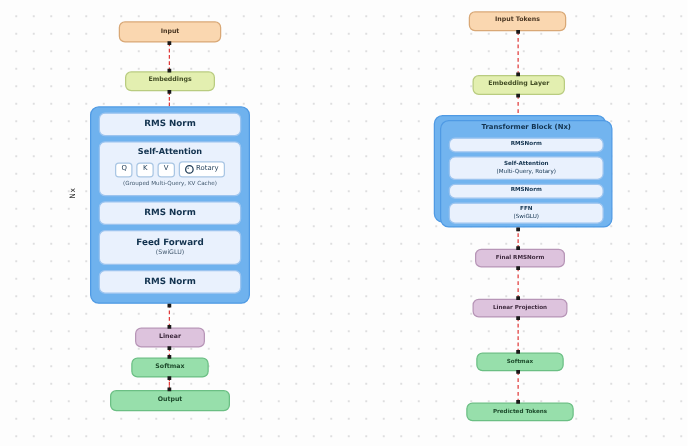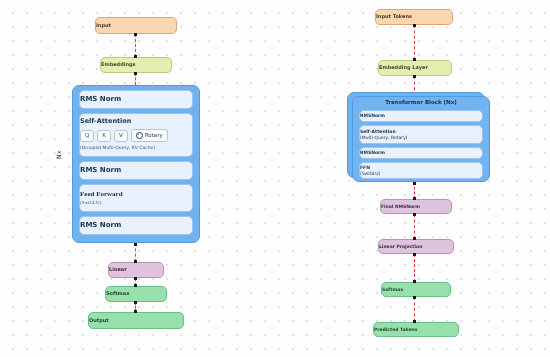--- a/index.html
+++ b/index.html
@@ -25,21 +25,21 @@
     background-position: 6px 6px;
   }
 
   
   .node {
     position: absolute;
     box-sizing: border-box;
     border-radius: 5px;
     display: flex;
     flex-direction: column;
-    align-items: flex-start;
+    align-items: center;
     justify-content: center;
     text-align: center;
     line-height: 1.15;
     z-index: 4;
   }
   .node .ttl { display: block; }
   .node .sub { display: block; }
 
   
   .peach  { background: #fad7b0; border: 1px solid #d9a876; }
@@ -58,21 +58,21 @@
     width: 128px; height: 158px;
     box-sizing: border-box;
     background: #6fb2ee;
     border: 1px solid #4f9ae4;
     border-radius: 7px;
     z-index: 3;
   }
   #l-rms1   { left: 79px;  top: 90px;  width: 114px; height: 19px; font-size: 7px; font-weight: bold; color: #13334f; }
   #l-attn   { left: 79px;  top: 113px; width: 114px; height: 44px; font-size: 6.5px; font-weight: bold; color: #13334f; padding-top: 4px; justify-content: flex-start; }
   #l-rms2   { left: 79px;  top: 161px; width: 114px; height: 19px; font-size: 7px; font-weight: bold; color: #13334f; }
-  #l-ffn    { left: 79px;  top: 184px; width: 114px; height: 28px; font-size: 7px; font-weight: bold; color: #13334f; font-family: Liberation Serif, serif; }
+  #l-ffn    { left: 79px;  top: 184px; width: 114px; height: 28px; font-size: 7px; font-weight: bold; color: #13334f; }
   #l-rms3   { left: 79px;  top: 216px; width: 114px; height: 19px; font-size: 7px; font-weight: bold; color: #13334f; }
 
   #l-ffn .sub { font-size: 5px; font-weight: normal; color: #41586e; margin-top: 2px; }
 
   .chip-row {
     display: flex;
     align-items: center;
     justify-content: center;
     gap: 3px;
     margin-top: 4px;

